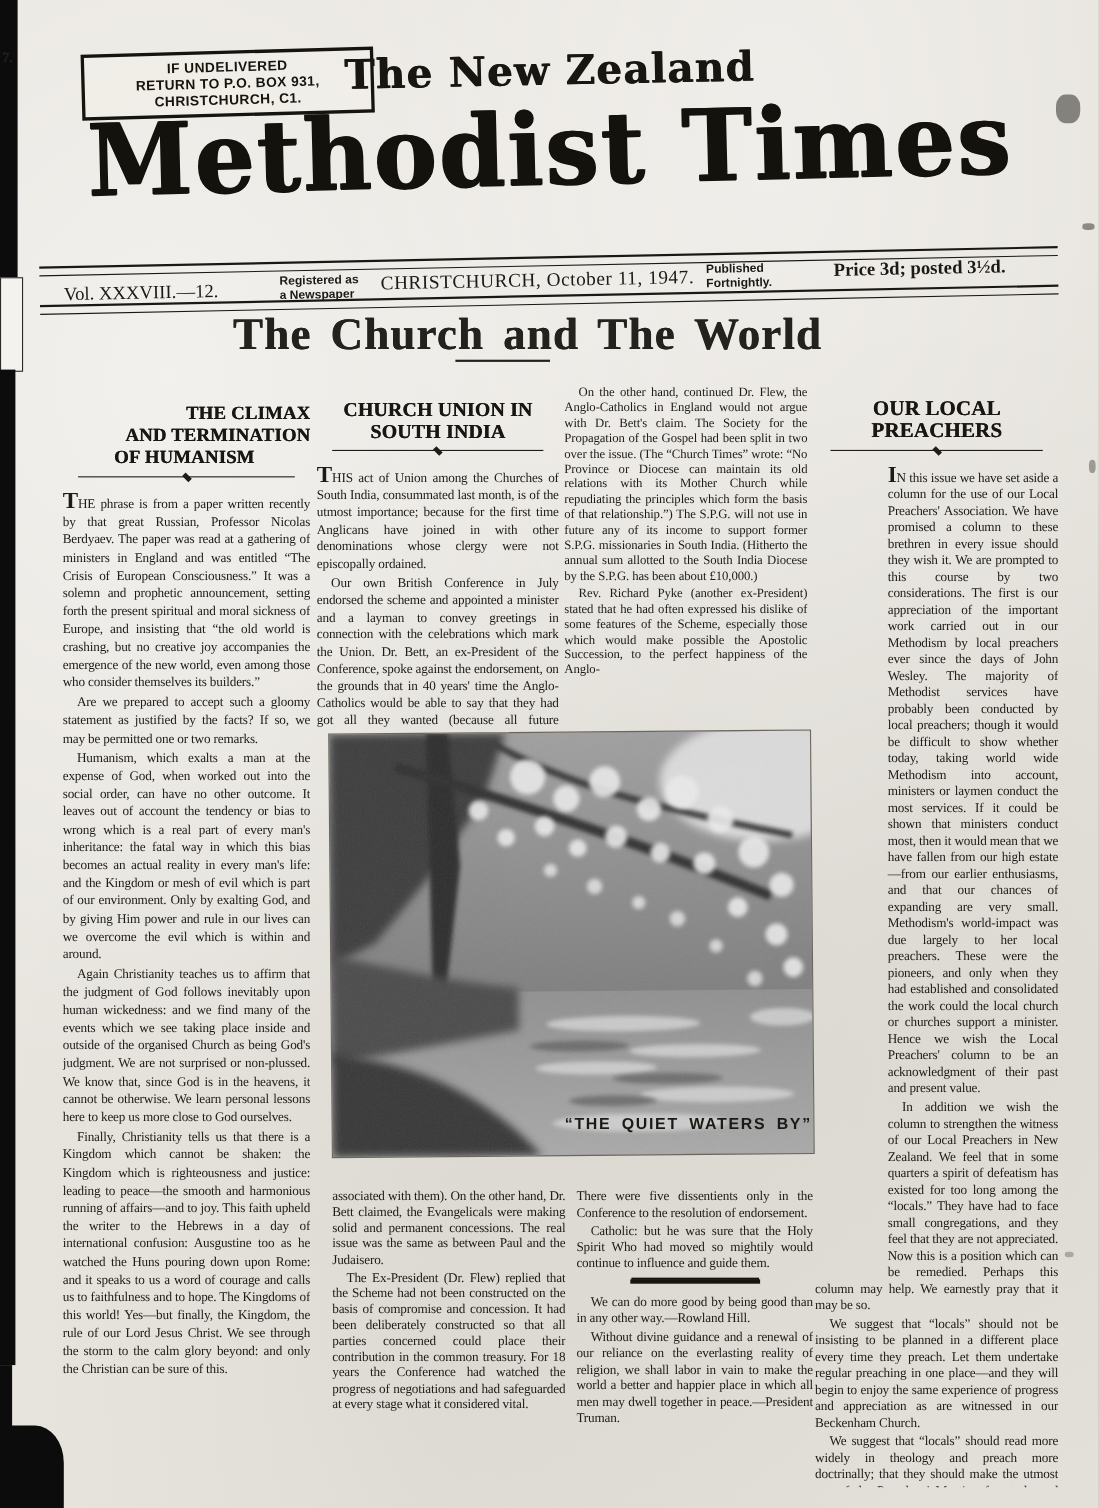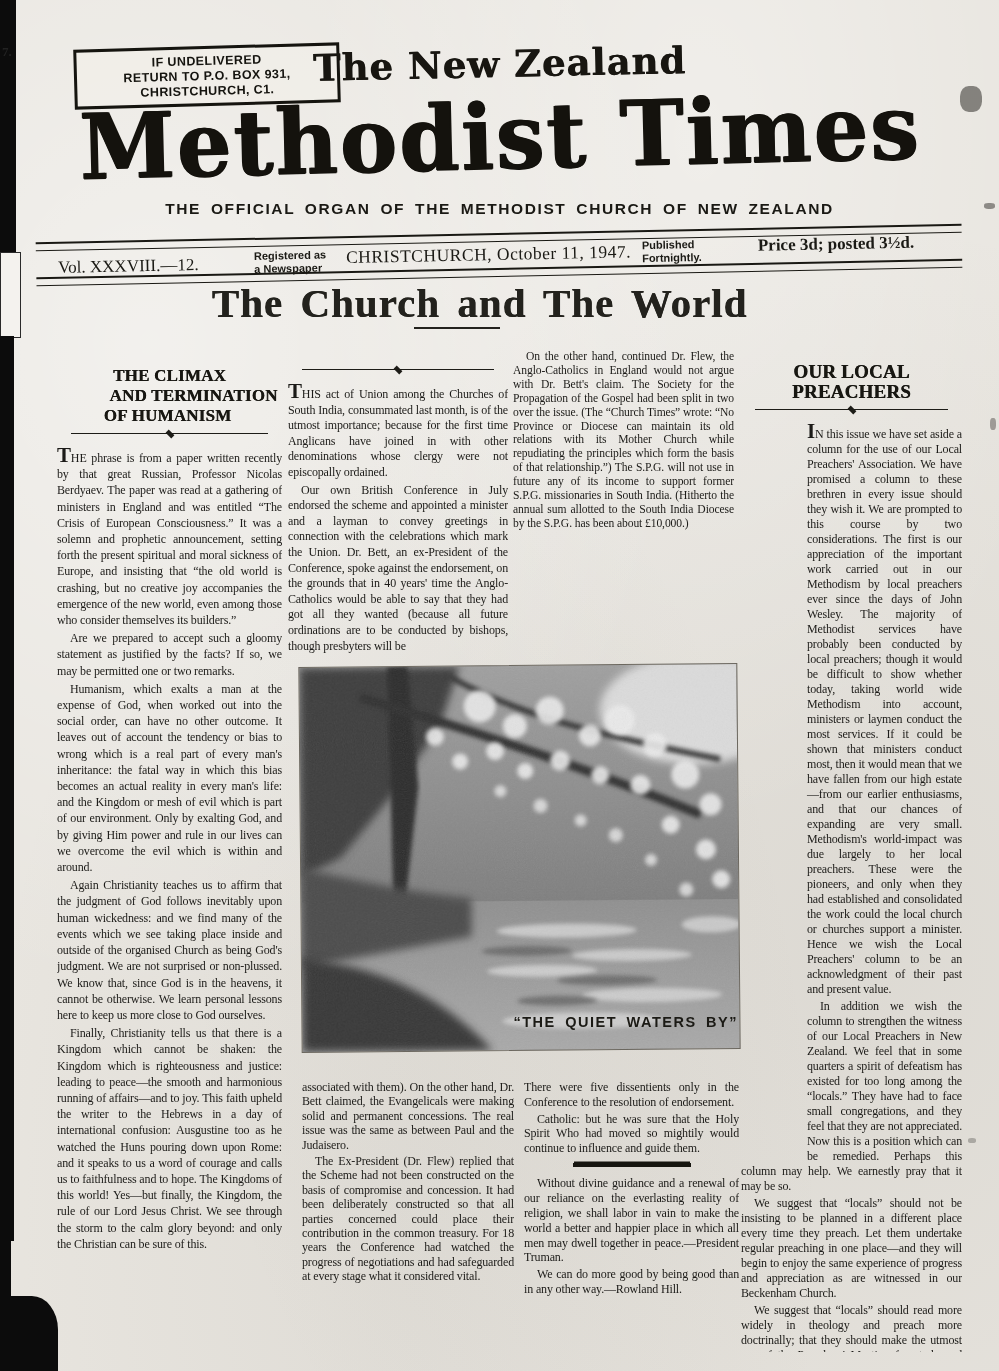--- a/index.html
+++ b/index.html
@@ -74,21 +74,21 @@
   .col p + p{text-indent:13px;}
   .col-1{left:57px;top:366px;width:225px;height:988px;font-size:12px;line-height:16.2px;letter-spacing:-.15px;}
   .col-2{left:288px;top:362px;width:220px;height:302px;font-size:12px;line-height:15.6px;letter-spacing:-.15px;}
   .col-3{left:513px;top:350px;width:221px;height:314px;font-size:11.6px;line-height:13.9px;letter-spacing:-.1px;}
   .col-4{left:741px;top:362px;width:221px;height:990px;font-size:12px;line-height:15px;letter-spacing:-.15px;}
   .colhead{
     font-family:"Liberation Serif",serif;font-weight:bold;color:#181712;
     font-size:18px;line-height:20px;text-align:center;margin:0 0 2px;letter-spacing:.2px;
     text-shadow:.4px 0 #181712;
   }
-  .stair{display:block;text-align:center;}
+  .stair{display:block;text-align:right;}
   .stair-2{padding-left:48px;}
   .stair-3{text-align:center;padding-right:4px;}
   .orn{height:9px;position:relative;margin:3px 14px 8px;}
   .orn::before{content:"";position:absolute;left:0;right:0;top:4px;border-top:1.6px solid #1d1c17;}
   .orn::after{content:"";position:absolute;left:50%;top:1px;width:8px;height:8px;background:#1d1c17;transform:translateX(-50%) rotate(45deg) scaleY(.55);}
   .lede::first-letter{font-size:175%;font-weight:bold;line-height:.9;}
   .intrude{float:left;width:66px;height:298px;margin-top:440px;}
   
   .photo{position:absolute;left:301px;top:666px;width:437px;height:384px;transform:rotate(-.5deg);outline:1px solid #6b675f;background:#8a8a8a;}
   .photo svg{display:block;width:100%;height:100%;}
@@ -121,21 +121,20 @@
   <div class="corner-mark">7.</div>
 
   <div class="return-box">
     <span style="display:block;">IF UNDELIVERED</span>
     <span style="display:block;">RETURN TO P.O. BOX 931,</span>
     <span style="display:block;">CHRISTCHURCH, C1.</span>
   </div>
 
   <div class="kicker">The New Zealand</div>
   <div class="nameplate">Methodist Times</div>
-  <div class="tagline">THE OFFICIAL ORGAN OF THE METHODIST CHURCH OF NEW ZEALAND</div>
 
   <div class="info-bar">
     <div class="rule-double rule-top"></div>
     <div class="rule-double rule-bottom"></div>
     <div class="info-item info-vol">Vol. XXXVIII.—12.</div>
     <div class="info-item info-reg">
       <span style="display:block;">Registered as</span>
       <span style="display:block;">a Newspaper</span>
     </div>
     <div class="info-item info-date">CHRISTCHURCH, October 11, 1947.</div>
@@ -157,27 +156,29 @@
     </h3>
     <div class="orn"></div>
     <p class="lede">THE phrase is from a paper written recently by that great Russian, Professor Nicolas Berdyaev. The paper was read at a gathering of ministers in England and was entitled “The Crisis of European Consciousness.” It was a solemn and prophetic announcement, setting forth the present spiritual and moral sickness of Europe, and insisting that “the old world is crashing, but no creative joy accompanies the emergence of the new world, even among those who consider themselves its builders.”</p>
     <p>Are we prepared to accept such a gloomy statement as justified by the facts? If so, we may be permitted one or two remarks.</p>
     <p>Humanism, which exalts a man at the expense of God, when worked out into the social order, can have no other outcome. It leaves out of account the tendency or bias to wrong which is a real part of every man's inheritance: the fatal way in which this bias becomes an actual reality in every man's life: and the Kingdom or mesh of evil which is part of our environment. Only by exalting God, and by giving Him power and rule in our lives can we overcome the evil which is within and around.</p>
     <p>Again Christianity teaches us to affirm that the judgment of God follows inevitably upon human wickedness: and we find many of the events which we see taking place inside and outside of the organised Church as being God's judgment. We are not surprised or non-plussed. We know that, since God is in the heavens, it cannot be otherwise. We learn personal lessons here to keep us more close to God ourselves.</p>
     <p>Finally, Christianity tells us that there is a Kingdom which cannot be shaken: the Kingdom which is righteousness and justice: leading to peace—the smooth and harmonious running of affairs—and to joy. This faith upheld the writer to the Hebrews in a day of international confusion: Ausgustine too as he watched the Huns pouring down upon Rome: and it speaks to us a word of courage and calls us to faithfulness and to hope. The Kingdoms of this world! Yes—but finally, the Kingdom, the rule of our Lord Jesus Christ. We see through the storm to the calm glory beyond: and only the Christian can be sure of this.</p>
   </div>
 
   <div class="col col-2">
+    <h3 class="colhead">CHURCH UNION IN SOUTH INDIA</h3>
     <div class="orn"></div>
     <p class="lede">THIS act of Union among the Churches of South India, consummated last month, is of the utmost importance; because for the first time Anglicans have joined in with other denominations whose clergy were not episcopally ordained.</p>
     <p>Our own British Conference in July endorsed the scheme and appointed a minister and a layman to convey greetings in connection with the celebrations which mark the Union. Dr. Bett, an ex-President of the Conference, spoke against the endorsement, on the grounds that in 40 years' time the Anglo-Catholics would be able to say that they had got all they wanted (because all future ordinations are to be conducted by bishops, though presbyters will be</p>
   </div>
 
   <div class="col col-3">
     <p style="text-indent:13px;">On the other hand, continued Dr. Flew, the Anglo-Catholics in England would not argue with Dr. Bett's claim. The Society for the Propagation of the Gospel had been split in two over the issue. (The “Church Times” wrote: “No Province or Diocese can maintain its old relations with its Mother Church while repudiating the principles which form the basis of that relationship.”) The S.P.G. will not use in future any of its income to support former S.P.G. missionaries in South India. (Hitherto the annual sum allotted to the South India Diocese by the S.P.G. has been about £10,000.)</p>
+    <p>Rev. Richard Pyke (another ex-President) stated that he had often expressed his dislike of some features of the Scheme, especially those which would make possible the Apostolic Succession, to the perfect happiness of the Anglo-</p>
   </div>
 
   <div class="col col-4">
     <h3 class="colhead" style="font-size:19px;">OUR LOCAL PREACHERS</h3>
     <div class="orn"></div>
     <div class="intrude"></div>
     <p class="lede">IN this issue we have set aside a column for the use of our Local Preachers' Association. We have promised a column to these brethren in every issue should they wish it. We are prompted to this course by two considerations. The first is our appreciation of the important work carried out in our Methodism by local preachers ever since the days of John Wesley. The majority of Methodist services have probably been conducted by local preachers; though it would be difficult to show whether today, taking world wide Methodism into account, ministers or laymen conduct the most services. If it could be shown that ministers conduct most, then it would mean that we have fallen from our high estate—from our earlier enthusiasms, and that our chances of expanding are very small. Methodism's world-impact was due largely to her local preachers. These were the pioneers, and only when they had established and consolidated the work could the local church or churches support a minister. Hence we wish the Local Preachers' column to be an acknowledgment of their past and present value.</p>
     <p>In addition we wish the column to strengthen the witness of our Local Preachers in New Zealand. We feel that in some quarters a spirit of defeatism has existed for too long among the “locals.” They have had to face small congregations, and they feel that they are not appreciated. Now this is a position which can be remedied. Perhaps this column may help. We earnestly pray that it may be so.</p>
     <p>We suggest that “locals” should not be insisting to be planned in a different place every time they preach. Let them undertake regular preaching in one place—and they will begin to enjoy the same experience of progress and appreciation as are witnessed in our Beckenham Church.</p>
     <p>We suggest that “locals” should read more widely in theology and preach more doctrinally; that they should make the utmost use of the Preachers' Meeting for study and prayer; and that they should endeavour to train young men for pulpit work.</p>
@@ -263,17 +264,17 @@
 
   <div class="sub-col sub-left">
     <p>associated with them). On the other hand, Dr. Bett claimed, the Evangelicals were making solid and permanent concessions. The real issue was the same as between Paul and the Judaisero.</p>
     <p>The Ex-President (Dr. Flew) replied that the Scheme had not been constructed on the basis of compromise and concession. It had been deliberately constructed so that all parties concerned could place their contribution in the common treasury. For 18 years the Conference had watched the progress of negotiations and had safeguarded at every stage what it considered vital.</p>
   </div>
 
   <div class="sub-col sub-right">
     <p>There were five dissentients only in the Conference to the resolution of endorsement.</p>
     <p>Catholic: but he was sure that the Holy Spirit Who had moved so mightily would continue to influence and guide them.</p>
     <div class="mini-rule"></div>
+    <p class="quote">We can do more good by being good than in any other way.—Rowland Hill.</p>
     <p class="quote">Without divine guidance and a renewal of our reliance on the everlasting reality of religion, we shall labor in vain to make the world a better and happier place in which all men may dwell together in peace.—President Truman.</p>
-    <p class="quote">We can do more good by being good than in any other way.—Rowland Hill.</p>
   </div>
 
 </div>
 
 </body></html>

